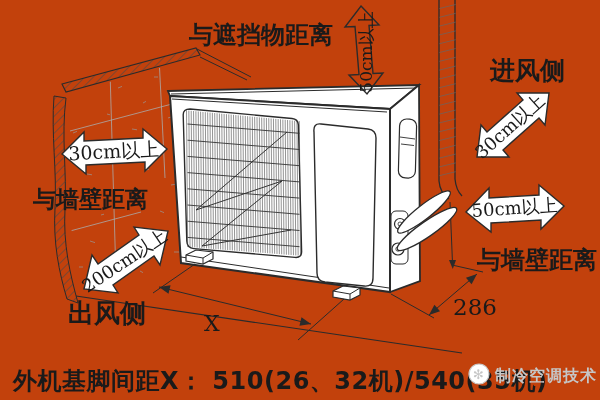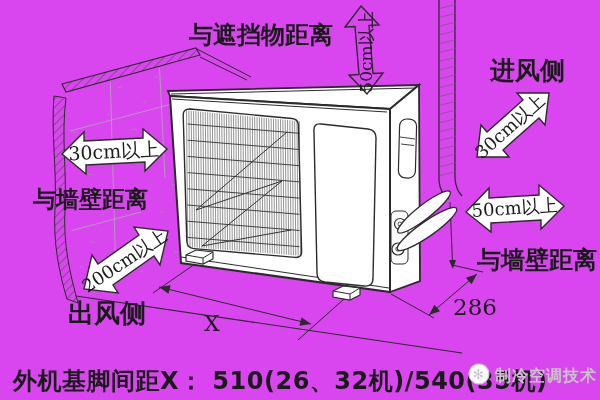--- a/index.html
+++ b/index.html
@@ -1,16 +1,16 @@
 <!DOCTYPE html>
 <html><head>
 <meta charset="utf-8">
 <style>
   html,body{margin:0;padding:0;background:#fff;}
-  .stage{position:relative;width:600px;height:400px;background:#d946ef;overflow:hidden;}
+  .stage{position:relative;width:600px;height:400px;background:#c2410c;overflow:hidden;}
   svg{position:absolute;left:0;top:0;}
   text{fill:#1a1a1a;}
   .cjk{font-family:"DejaVu Sans","Liberation Sans",sans-serif;font-weight:bold;}
   .arr{font-family:"DejaVu Serif","Liberation Serif",serif;font-weight:normal;}
   .dim{font-family:"DejaVu Serif","Liberation Serif",serif;}
   .foot{font-family:"DejaVu Sans","Liberation Sans",sans-serif;font-weight:bold;letter-spacing:.5px;}
   .wm{font-family:"DejaVu Sans",sans-serif;fill:#c6c6c6;font-weight:bold;letter-spacing:1px;}
   .ol{fill:#fff;stroke:#2b2b2b;}
   .noln{fill:none;stroke:#2b2b2b;}
 </style>

